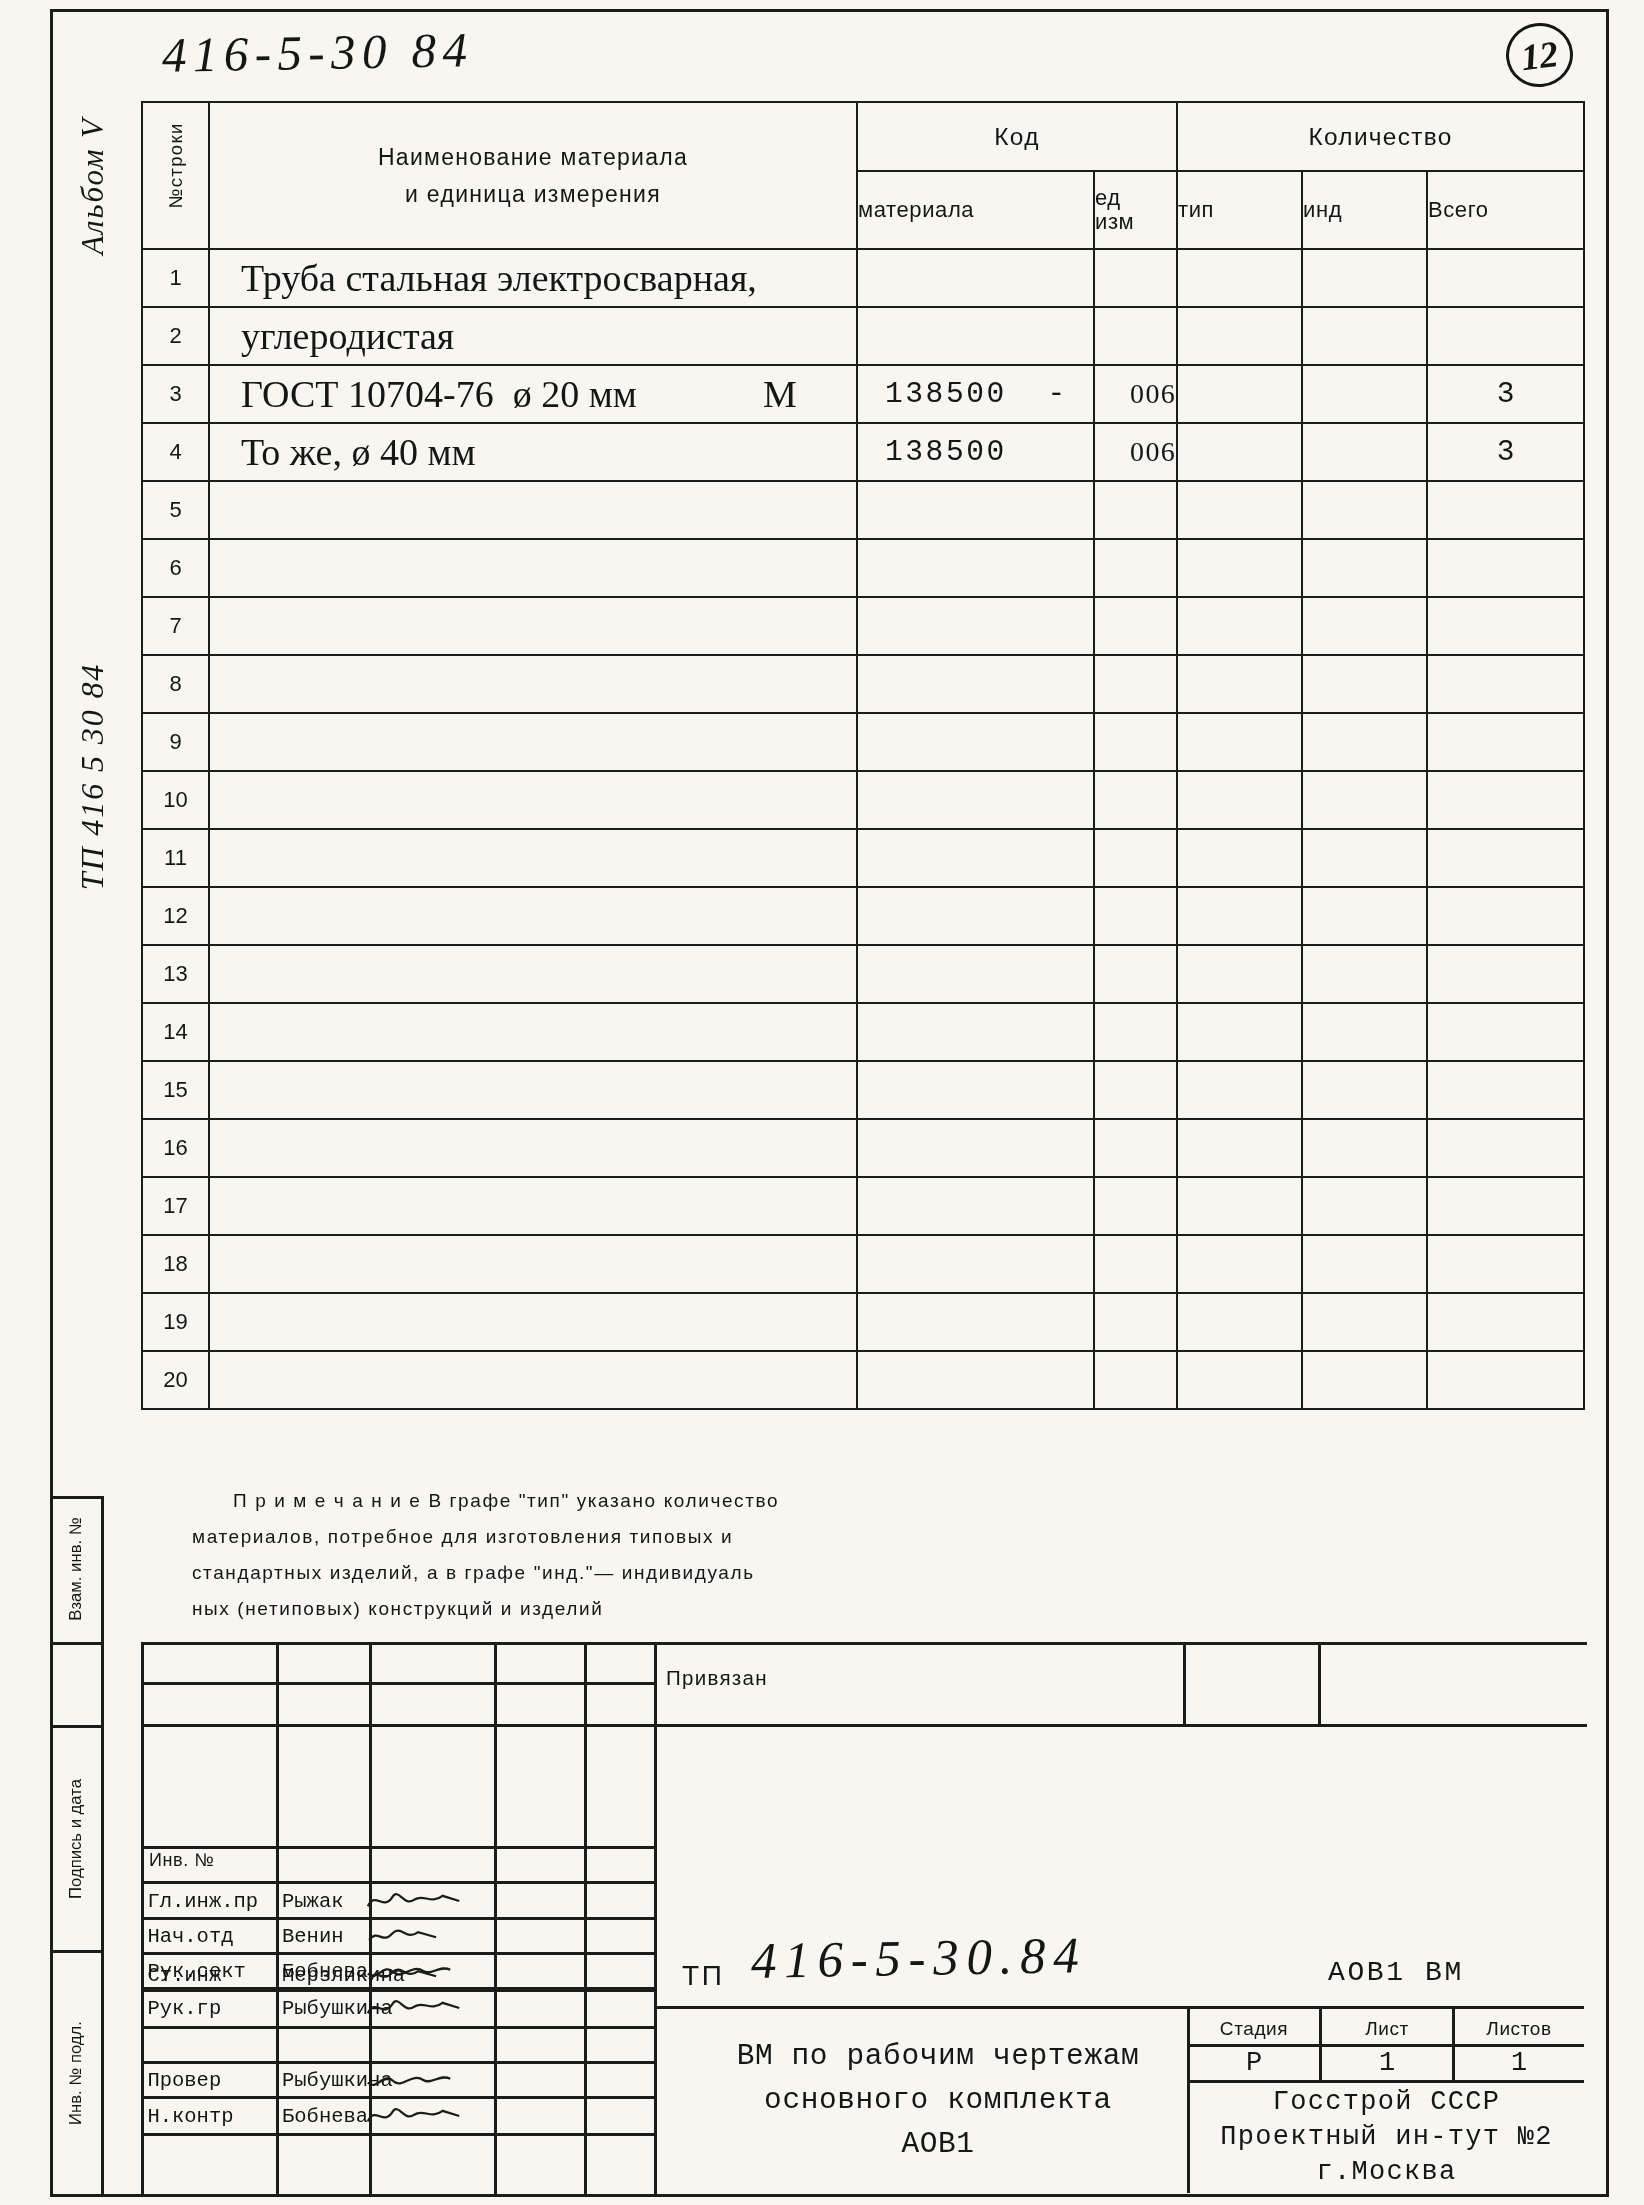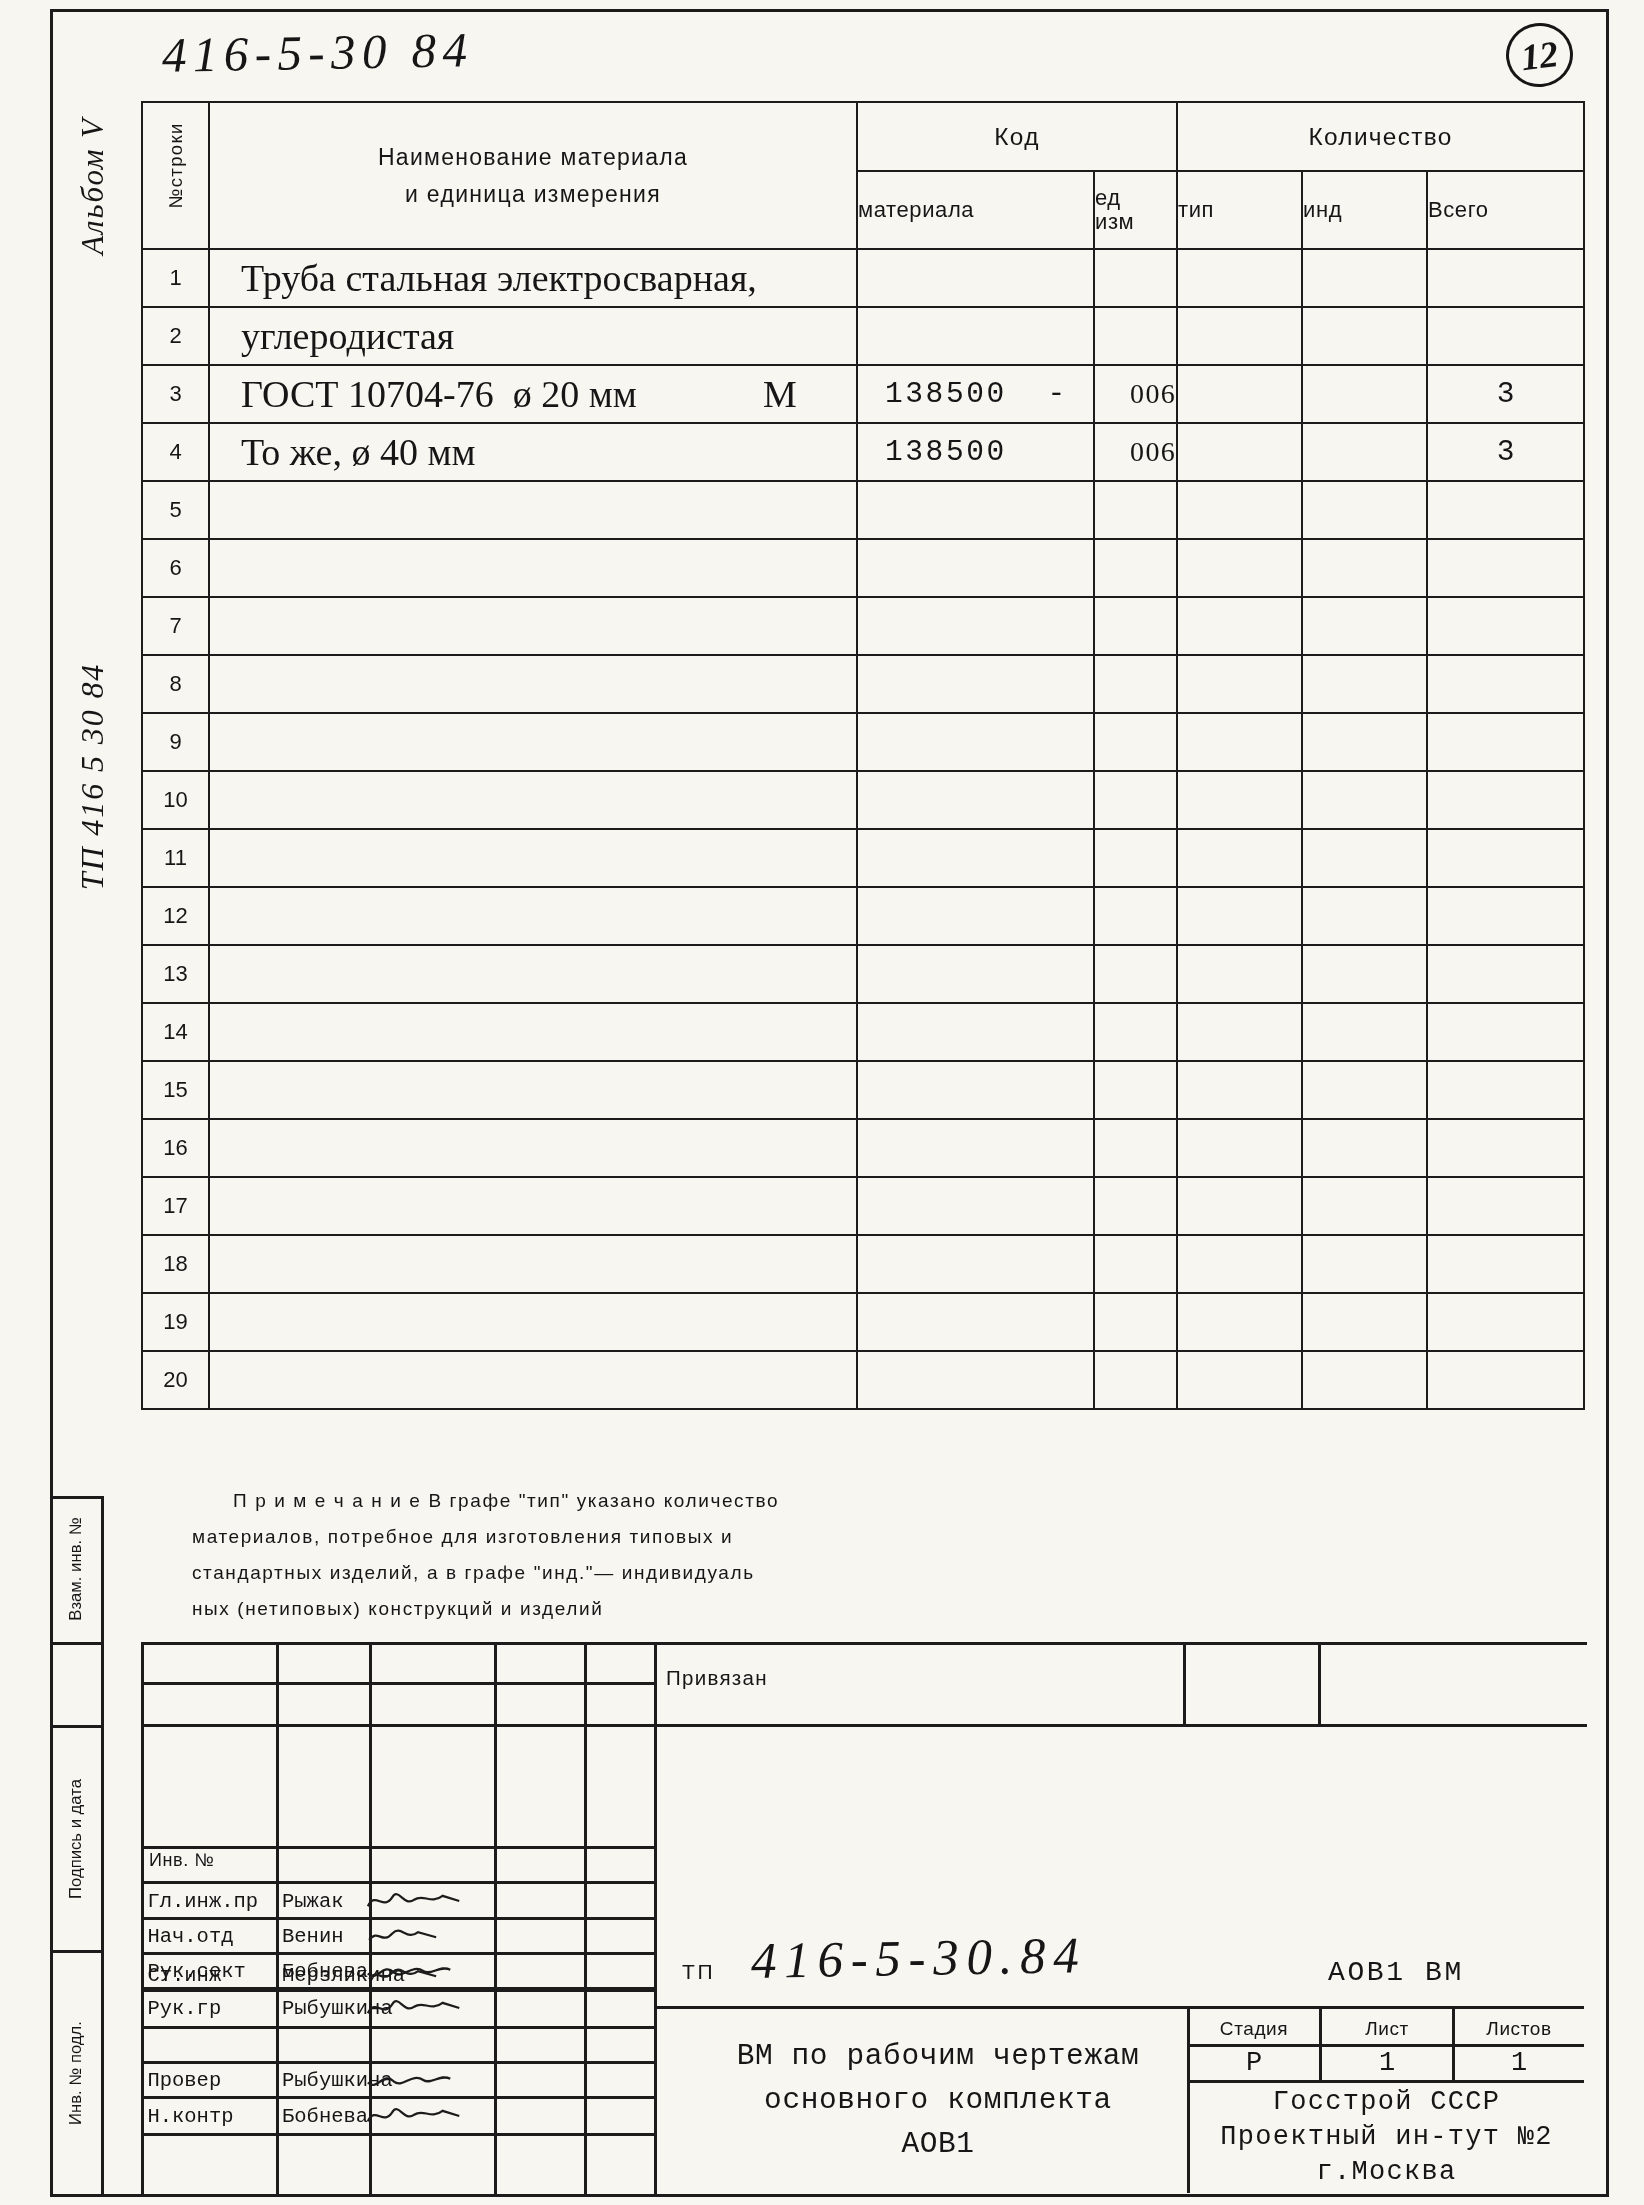--- a/index.html
+++ b/index.html
@@ -58,21 +58,21 @@
   .privyazan { position:absolute; left:666px; top:1666px; font-size:20.5px; letter-spacing:1.3px; }
   .inv-no { position:absolute; left:149px; top:1850px; font-size:18px; letter-spacing:0.6px; }
 
   .sig-row { position:absolute; left:141px; width:513px; height:33px; display:flex; align-items:center;
              font-family:"Liberation Mono",monospace; font-size:20.5px; white-space:nowrap; }
   .sig-role { position:absolute; left:6.4px; }
   .sig-name { position:absolute; left:141px; }
   .sig-mark { position:absolute; left:223px; top:2.6px; }
 
   .doc-row { position:absolute; left:654px; top:1924px; width:930px; height:81px; }
-  .doc-prefix { position:absolute; left:28px; top:36px; font-size:21px; letter-spacing:2.6px; }
+  .doc-prefix { position:absolute; left:28px; top:36px; font-size:28px; letter-spacing:2.6px; }
   .doc-code { position:absolute; left:97px; top:5.1px; font-size:51px; letter-spacing:7.7px; transform:rotate(-1deg); }
   .doc-set { position:absolute; left:674px; top:33px; font-size:28px; letter-spacing:2.6px; }
 
   .desc-cell { position:absolute; left:654px; top:2006px; width:532px; height:187px;
                display:flex; flex-direction:column; align-items:center; justify-content:center;
                font-size:29.5px; line-height:44px; letter-spacing:0.6px; text-align:center;margin-left:18px; }
 
   .stage-label { position:absolute; top:2013px; height:31px; display:flex; align-items:center; justify-content:center; font-size:19px; letter-spacing:0.6px; }
   .stage-value { position:absolute; top:2047px; height:32px; display:flex; align-items:center; justify-content:center; font-size:27px; }
 

